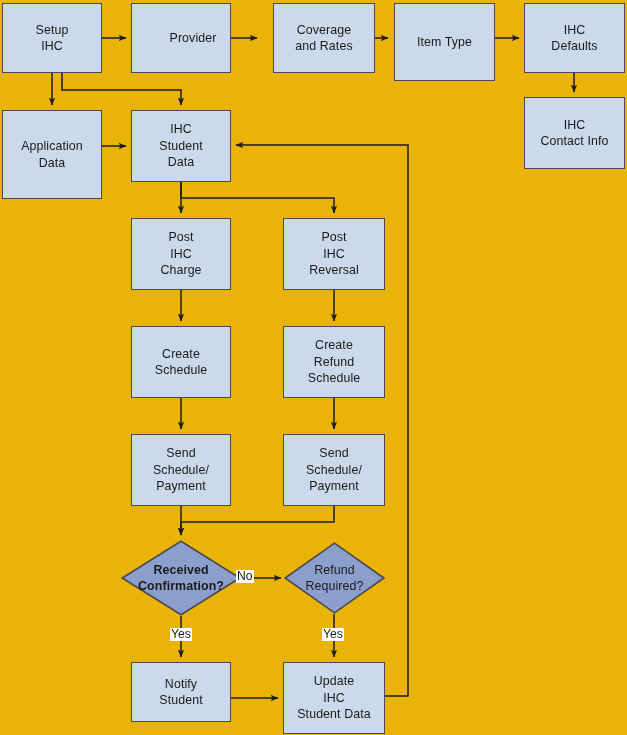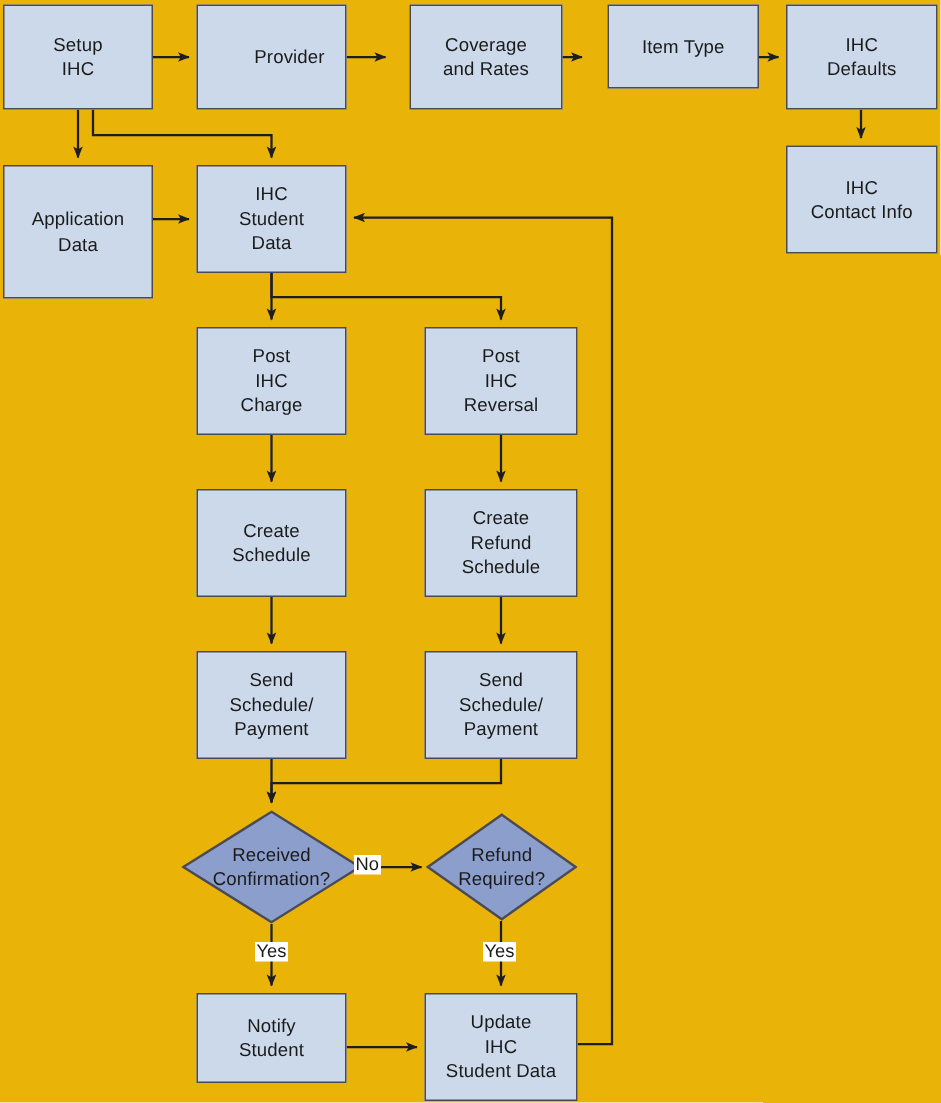--- a/index.html
+++ b/index.html
@@ -107,21 +107,21 @@
   </svg>
 
   <div class="node" style="left:2px;top:3px;width:100px;height:70px;">Setup
 IHC</div>
 
   <div class="node" style="left:131px;top:3px;width:100px;height:70px;padding-left:24px;">Provider</div>
 
   <div class="node" style="left:262px;top:3px;width:102px;height:70px;margin-left:11px;">Coverage
 and Rates</div>
 
-  <div class="node" style="left:405px;top:3px;width:101px;height:56px;">Item Type</div>
+  <div class="node" style="left:394px;top:3px;width:101px;height:78px;">Item Type</div>
 
   <div class="node" style="left:524px;top:3px;width:101px;height:70px;">IHC
 Defaults</div>
 
   <div class="node" style="left:524px;top:97px;width:101px;height:72px;">IHC
 Contact Info</div>
 
   <div class="node" style="left:2px;top:110px;width:100px;height:89px;">Application
 Data</div>
 
@@ -145,21 +145,21 @@
 Schedule</div>
 
   <div class="node" style="left:131px;top:434px;width:100px;height:72px;">Send
 Schedule/
 Payment</div>
 
   <div class="node" style="left:283px;top:434px;width:102px;height:72px;">Send
 Schedule/
 Payment</div>
 
-  <div class="diamond-wrap" style="left:121px;top:540px;width:120px;height:76px;">
+  <div class="diamond-wrap" style="left:121px;top:540px;width:120px;height:76px;font-weight:bold;">
     <svg width="120" height="76" viewBox="0 0 120 76" xmlns="http://www.w3.org/2000/svg">
       <polygon points="60,1.2 118.8,38 60,74.8 1.2,38" fill="#8c9fcc" stroke="#4a4a55" stroke-width="1.6"></polygon>
     </svg>
     <span class="diamond-label">Received
 Confirmation?</span>
   </div>
 
   <div class="diamond-wrap" style="left:284px;top:542px;width:101px;height:72px;">
     <svg width="101" height="72" viewBox="0 0 101 72" xmlns="http://www.w3.org/2000/svg">
       <polygon points="50.5,1.2 99.8,36 50.5,70.8 1.2,36" fill="#8c9fcc" stroke="#4a4a55" stroke-width="1.6"></polygon>

